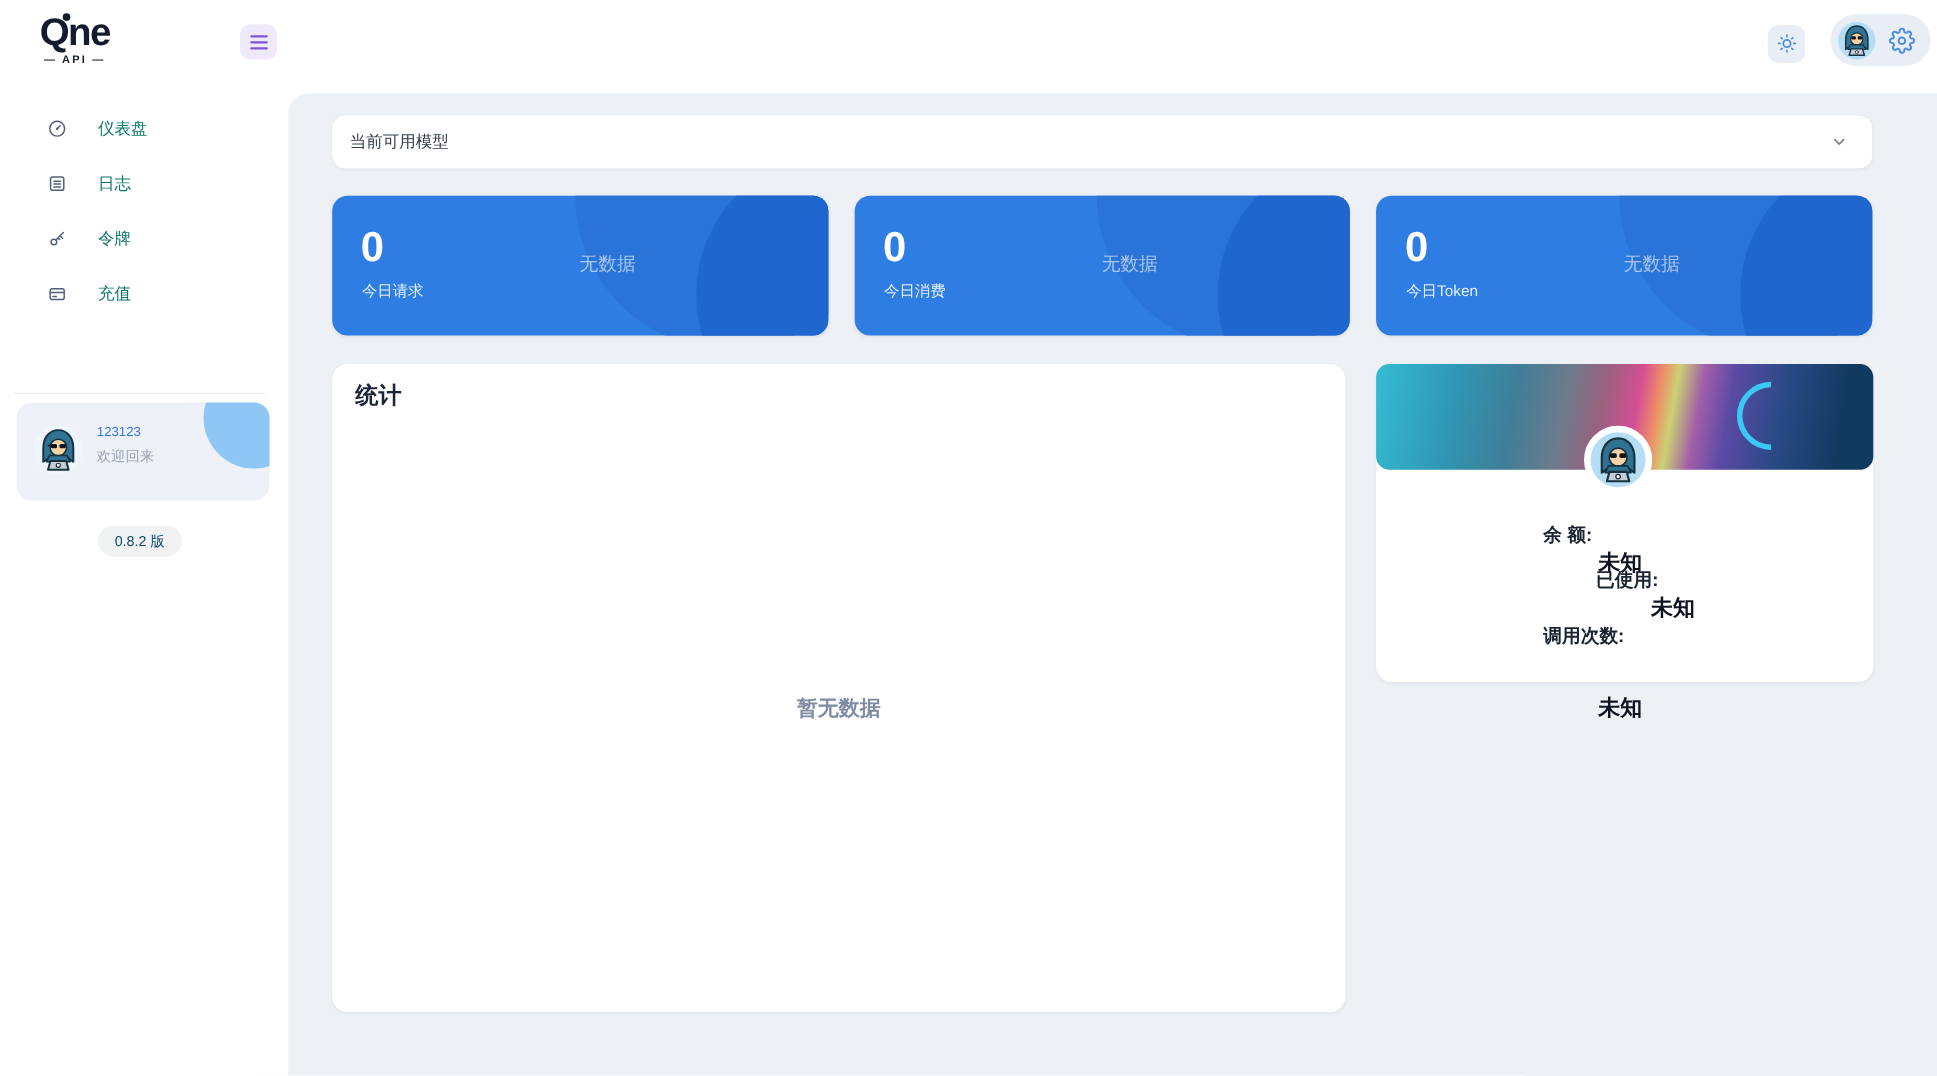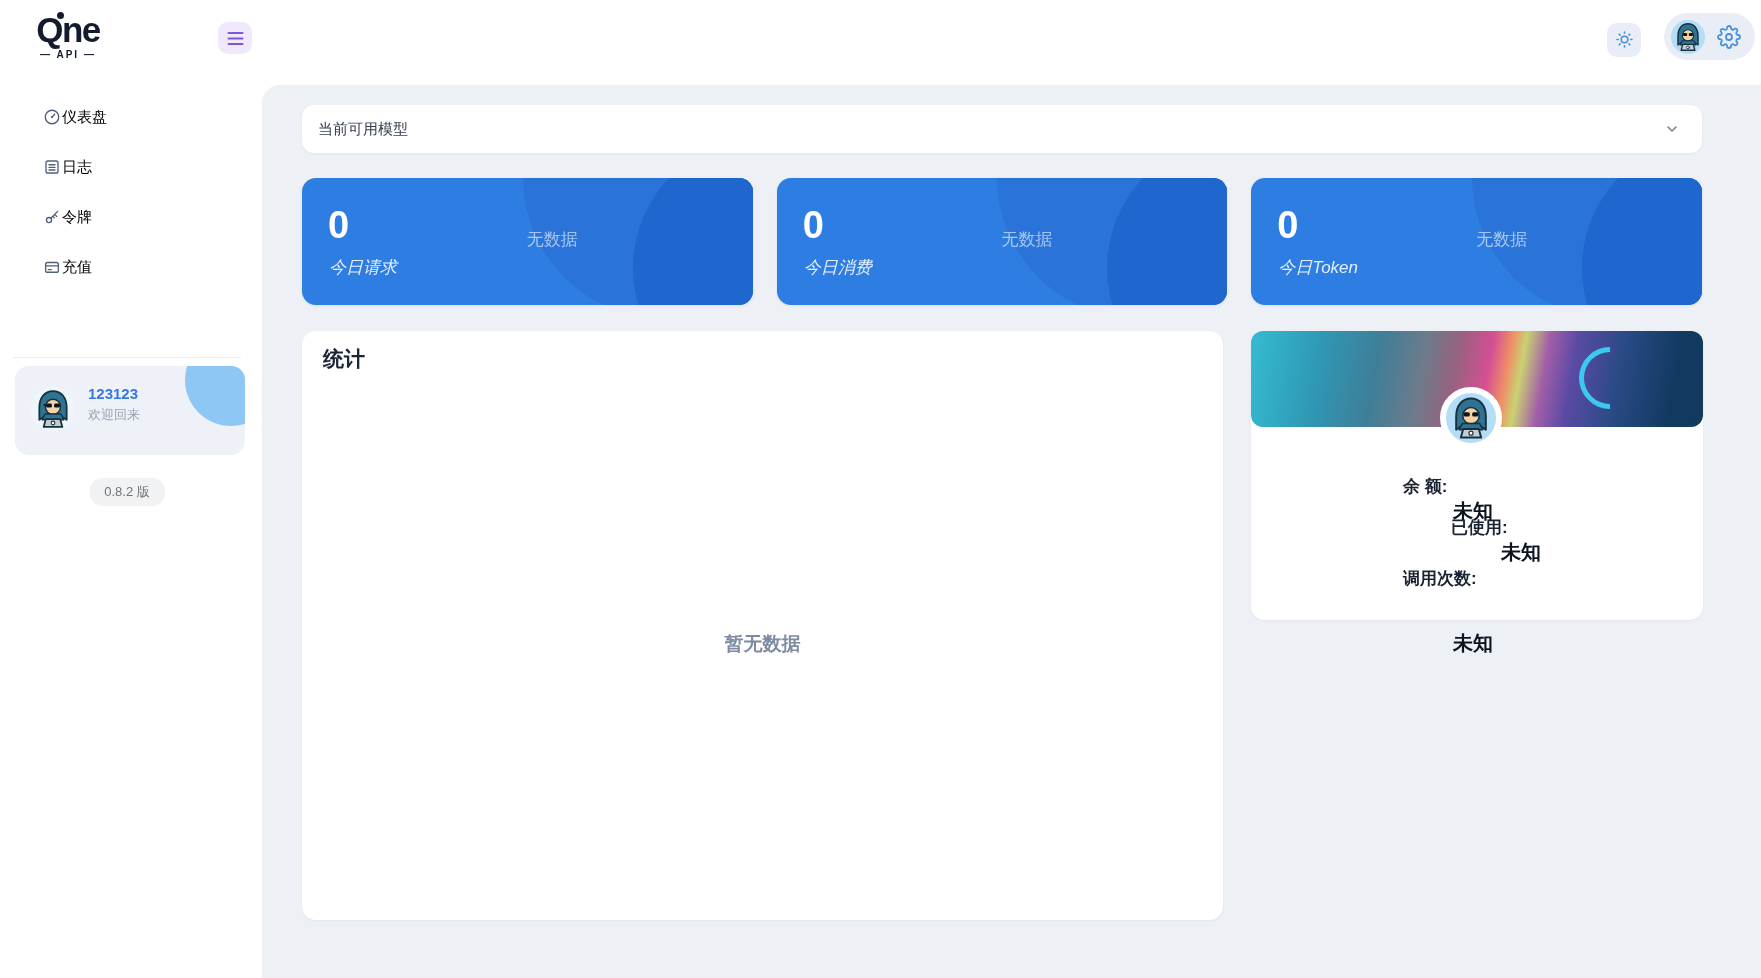--- a/index.html
+++ b/index.html
@@ -14,43 +14,43 @@
   .hamburger { position:absolute; left:218px; top:22px; width:34px; height:32px; border:none; border-radius:10px; background:#efe9fb; display:flex; align-items:center; justify-content:center; cursor:pointer; }
   .topbar-right { position:absolute; right:6px; top:13px; display:flex; align-items:center; gap:23px; }
   .theme-btn { width:34px; height:34px; margin-top:6px; border:none; border-radius:10px; background:#e9eef6; display:flex; align-items:center; justify-content:center; cursor:pointer; }
   .user-pill { height:47px; padding:0 14px 0 7px; border-radius:24px; background:#e9eef6; display:flex; align-items:center; gap:12px; cursor:pointer; }
   .avatar-circ { width:34px; height:34px; border-radius:50%; overflow:hidden; background:#b5ddf6; }
   .avatar-circ svg, .avatar-sq svg, .profile-avatar svg { display:block; width:100%; height:100%; }
 
   
   .sidebar { position:absolute; left:0; top:0; width:254px; height:100%; background:#fff; }
   .nav { position:absolute; top:92px; left:0; right:0; }
-  .nav-item { height:50px; display:flex; align-items:center; padding-left:43px; gap:1px; cursor:pointer; color:#000000; font-size:15px;text-align:center; }
+  .nav-item { height:50px; display:flex; align-items:center; padding-left:43px; gap:28px; cursor:pointer; color:#0f766e; font-size:15px;text-align:center; }
   .nav-icon { width:18px; height:18px; color:#51607a; display:flex; }
   .nav-icon svg { width:18px; height:18px; }
   .divider { position:absolute; top:357px; left:13px; right:13px; height:1px; background:#e9ecf1; }
   .user-card { position:absolute; top:366px; left:15px; width:230px; height:89px; border-radius:14px; background:#eef2f8; overflow:hidden; cursor:pointer; }
   .user-card .deco { position:absolute; top:-32px; right:-32px; width:92px; height:92px; border-radius:50%; background:#8ec6f4; }
   .avatar-sq { position:absolute; left:15px; top:20px; width:46px; height:46px; border-radius:10px; overflow:hidden; }
-  .uname { position:absolute; left:73px; top:19px; font-size:15px; font-weight:700; color:#3677e8;text-align:center; }
+  .uname { position:absolute; left:73px; top:19px; font-size:12px; font-weight:400; color:#3677e8;text-align:center; }
   .greet { position:absolute; left:73px; top:40px; font-size:13px; color:#9aa3b5; }
-  .version-pill { position:absolute; top:478px; left:50%; transform:translateX(-50%); padding:5px 15px; border-radius:999px; background:#f1f2f4; font-size:13px; color:#737373; }
+  .version-pill { position:absolute; top:478px; left:50%; transform:translateX(-50%); padding:5px 15px; border-radius:999px; background:#f1f2f4; font-size:13px; color:#0c4a6e; }
 
   
   .content { position:absolute; left:262px; top:85px; right:0; bottom:0; background:#edf1f6; border-top-left-radius:18px; }
   .models-panel { position:absolute; left:40px; top:20px; width:1400px; height:48px; background:#fff; border-radius:12px; box-shadow:0 1px 3px rgba(30,40,60,.05); display:flex; align-items:center; justify-content:space-between; padding:0 22px 0 16px; cursor:pointer; }
   .models-title { font-size:15px; color:#333d4e; }
   .chev { width:16px; height:16px; color:#7a828e; display:flex; }
 
   .cards-row { position:absolute; left:40px; top:93px; width:1400px; height:127px; display:flex; gap:24px; }
   .stat-card { position:relative; flex:1; border-radius:14px; background:#2d7de2; overflow:hidden; box-shadow:0 1px 3px rgba(30,40,60,.08); }
   .stat-card::before { content:""; position:absolute; width:280px; height:280px; border-radius:50%; background:#2a73d9; top:-140px; right:-50px; }
   .stat-card::after { content:""; position:absolute; width:260px; height:260px; border-radius:50%; background:#1f66cf; top:-40px; right:-140px; }
   .stat-value { position:absolute; z-index:1; left:26px; top:28px; font-size:38px; font-weight:700; color:#fff; line-height:1; }
-  .stat-label { position:absolute; z-index:1; left:27px; top:78px; font-size:17px; color:rgba(255,255,255,.88);font-style:italic; }
+  .stat-label { position:absolute; z-index:1; left:27px; top:78px; font-size:14px; color:rgba(255,255,255,.88); }
   .stat-empty { position:absolute; z-index:1; left:50%; top:50px; transform:translateX(-50%); margin-left:25px; font-size:17px; color:rgba(255,255,255,.58); }
 
   .stats-card { position:absolute; left:40px; top:246px; width:921px; height:589px; background:#fff; border-radius:14px; box-shadow:0 1px 3px rgba(30,40,60,.05); }
   .stats-title { position:absolute; left:21px; top:14px; font-size:21px; font-weight:700; color:#1b2536; }
   .stats-empty { position:absolute; left:50%; top:300px; transform:translateX(-50%); font-size:19px; font-weight:700; color:#7e8ba3; }
 
   .profile-card { position:absolute; left:989px; top:246px; width:452px; height:289px; background:#fff; border-radius:14px; box-shadow:0 1px 3px rgba(30,40,60,.05); }
   .banner { position:absolute; left:0; top:0; width:452px; height:96px; border-radius:12px; overflow:hidden;
     background:linear-gradient(100deg,#35bcd2 0%,#2f97b4 16%,#3f7e98 28%,#6d7b8b 38%,#97627f 45%,#d44f93 52%,#ef8e67 56%,#cbd173 59%,#a15fa8 64%,#5b4aa5 70%,#2a4a86 80%,#123a61 92%,#0f3a5e 100%); }
   .banner .crescent { position:absolute; right:62px; top:16px; width:62px; height:62px; border-radius:50%; border:5px solid transparent; border-left-color:#3bc9f2; border-bottom-color:#3bc9f2; transform:rotate(45deg); }

